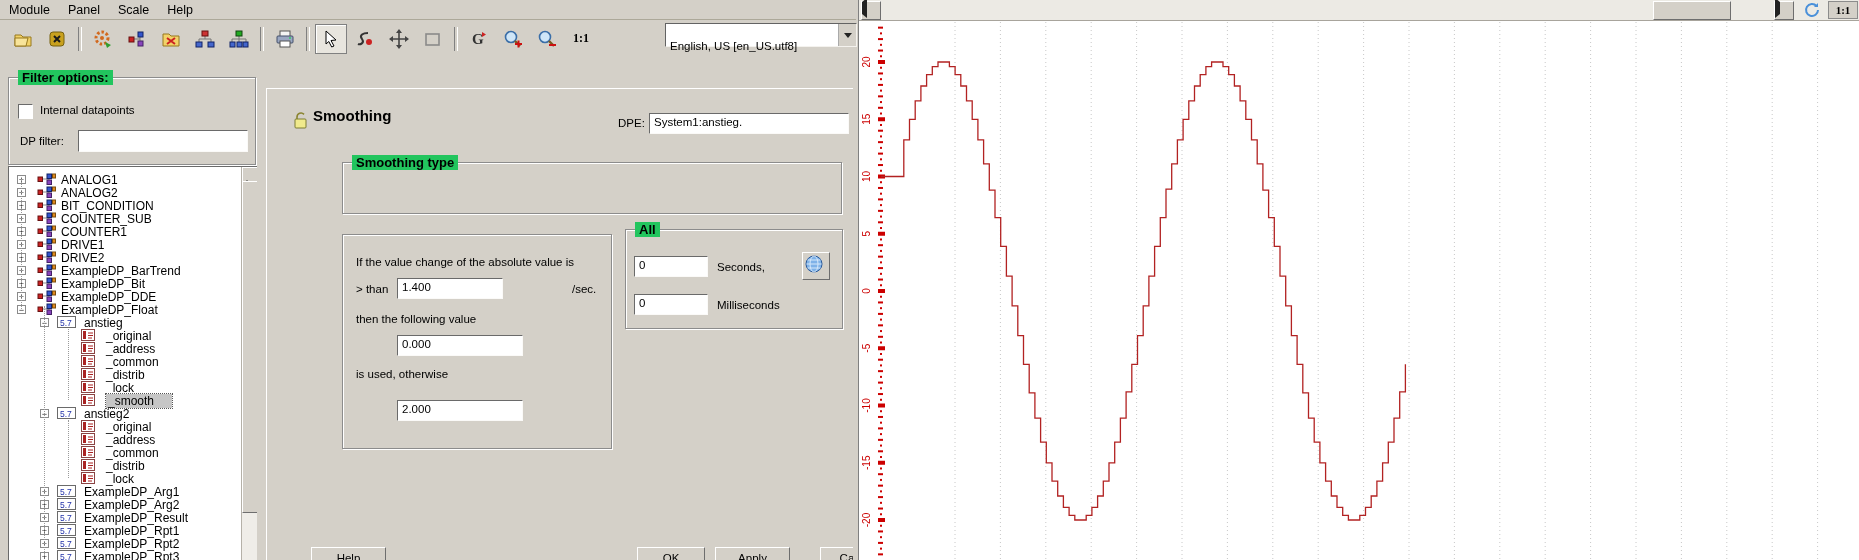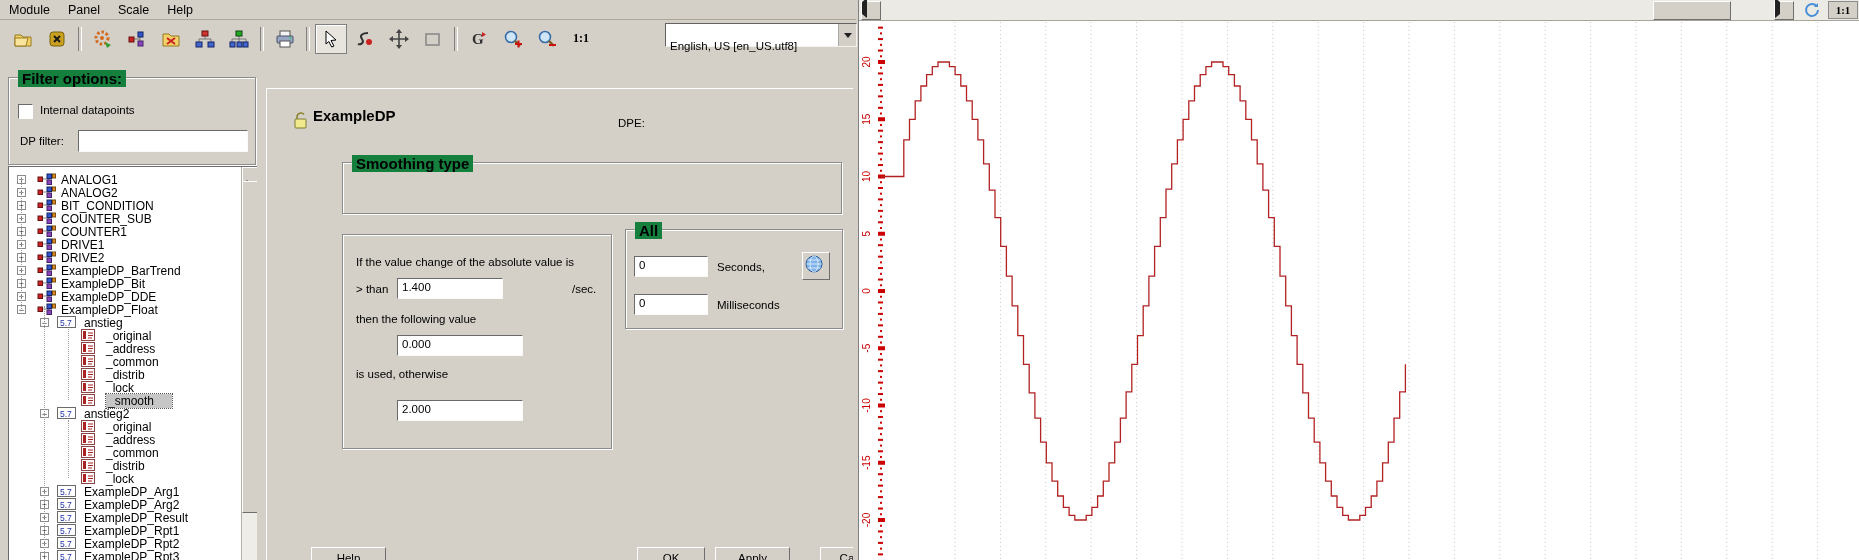--- a/index.html
+++ b/index.html
@@ -15,21 +15,21 @@
   .tb-sep{width:2px;height:24px;margin:0 4px;border-left:1px solid #808080;border-right:1px solid #fff;}
   .tb-txt{font-weight:bold;font-size:12px;font-family:"Liberation Serif",serif;}
   .combo{position:absolute;left:665px;top:3px;width:190px;height:22px;background:#fff;
          border-top:1px solid #636363;border-left:1px solid #636363;border-bottom:1px solid #f4f2ee;border-right:1px solid #f4f2ee;
          display:flex;align-items:center;}
   .combo .txt{flex:1;padding-left:4px;font-size:11.5px;white-space:nowrap;overflow:hidden;margin-top:22px;}
   .combo-arrow{width:17px;height:100%;background:#d4d0c8;border-left:1px solid #aaa;display:flex;align-items:center;justify-content:center;}
   .tri-down{width:0;height:0;border-left:4px solid transparent;border-right:4px solid transparent;border-top:5px solid #222;}
   .raised{border-top:1px solid #fff;border-left:1px solid #fff;border-bottom:1px solid #6e6e6e;border-right:1px solid #6e6e6e;background:#d4d0c8;}
   .group{position:absolute;border:1px solid #8c8c8c;box-shadow:inset 1px 1px 0 #fff,1px 1px 0 #fff;}
-  .group-label{position:absolute;top:-8px;left:9px;background:#15803d;padding:0 4px;font-weight:bold;font-size:15px;}
+  .group-label{position:absolute;top:-8px;left:9px;background:#22c55e;padding:0 4px;font-weight:bold;font-size:13px;}
   .field{background:#fff;border-top:1px solid #6a6a6a;border-left:1px solid #6a6a6a;border-bottom:1px solid #fbfaf8;border-right:1px solid #fbfaf8;
          font-size:11.5px;padding:2px 0 0 4px;box-sizing:border-box;font-family:"Liberation Sans",sans-serif;}
   .lbl{position:absolute;white-space:nowrap;}
   
   .checkbox{position:absolute;width:13px;height:13px;background:#fff;border-top:1px solid #6a6a6a;border-left:1px solid #6a6a6a;border-bottom:1px solid #fff;border-right:1px solid #fff;}
   .treepanel{position:absolute;left:8px;top:166px;width:248px;height:394px;background:#fff;
              border-top:1px solid #6a6a6a;border-left:1px solid #6a6a6a;overflow:hidden;}
   .tree-row{position:absolute;left:0;height:13px;width:100%;display:flex;align-items:center;}
   .exp{position:absolute;width:9px;height:9px;background:#fff;border:1px solid #8a8a8a;font-size:9px;line-height:8px;text-align:center;color:#222;box-sizing:border-box;}
   .tree-label{position:absolute;font-size:12px;white-space:nowrap;top:0px;}
@@ -569,22 +569,23 @@
     </div>
   </div>
 
   <div class="config">
     <span style="position:absolute;left:26px;top:22px;">
       <svg width="16" height="18">
           <path d="M4 9V6a4 4 0 0 1 7-2.6" fill="none" stroke="#8a8430" stroke-width="1.6"></path>
           <rect x="2" y="8" width="11" height="9" rx="1" fill="#f0ea8c" stroke="#7c7c34"></rect>
         </svg>
       </span>
-    <span class="title">ExampleDP</span>
+    <span class="title">Smoothing</span>
     <span class="lbl" style="left:351px;top:28px;">DPE:</span>
+    <div class="field" style="position:absolute;left:382px;top:24px;width:200px;height:21px;">System1:anstieg.</div>
 
     <div class="group" style="left:75px;top:73px;width:498px;height:50px;">
       <span class="group-label">Smoothing type</span>
     </div>
 
     <div class="group" style="left:75px;top:145px;width:268px;height:213px;">
       <span class="lbl" style="left:13px;top:21px;">If the value change of the absolute value is</span>
       <span class="lbl" style="left:13px;top:48px;">&gt; than</span>
       <div class="field" style="position:absolute;left:54px;top:43px;width:106px;height:21px;">1.400</div>
       <span class="lbl" style="left:229px;top:48px;">/sec.</span>

